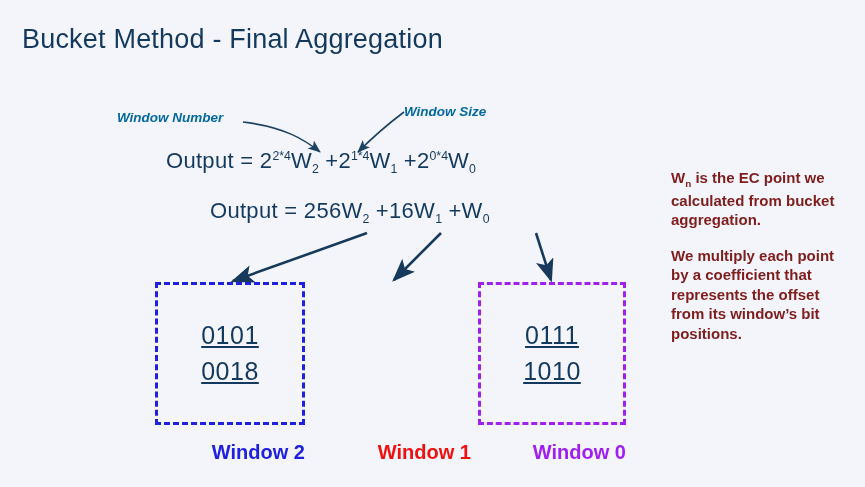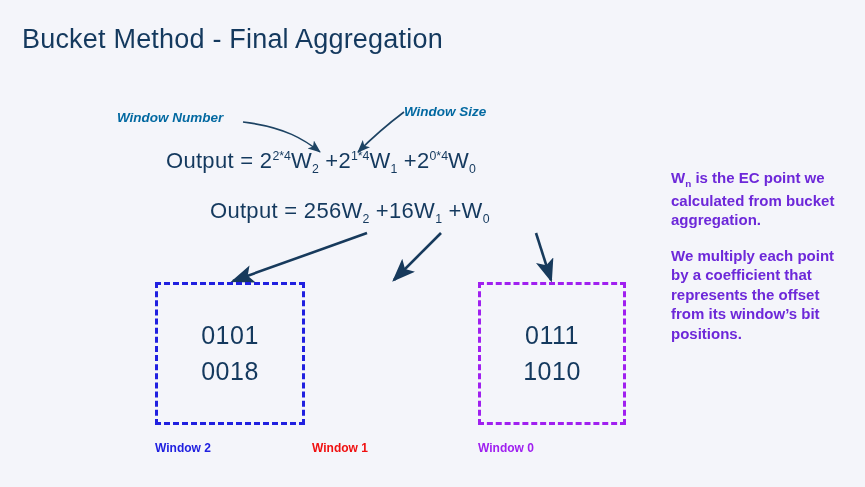--- a/index.html
+++ b/index.html
@@ -67,53 +67,54 @@
     position: absolute;
     top: 282px;
     height: 143px;
     border-style: dashed;
     border-width: 3px;
     display: flex;
     flex-direction: column;
     align-items: center;
     justify-content: center;
     gap: 2px;
+    text-decoration: underline;
   }
   #bitbox-0 { left: 155px; width: 150px; border-color: #2020e0; }
   #bitbox-1 { left: 312px; width: 159px; border-color: #f01010; }
   #bitbox-2 { left: 478px; width: 148px; border-color: #a020f0; }
   .bitrow {
     font-size: 25px;
     color: #14395e;
     line-height: 1.34;
     letter-spacing: 0.5px;
   }
 
   
   .window-label {
     position: absolute;
     top: 441px;
-    font-size: 12px;
+    font-size: 20px;
     font-weight: 600;
-    text-align: left;
+    text-align: right;
     white-space: nowrap;
   }
   #window-label-0 { left: 155px; width: 150px; color: #2020e0; }
   #window-label-1 { left: 312px; width: 159px; color: #f01010; }
   #window-label-2 { left: 478px; width: 148px; color: #a020f0; }
 
   
   #notes {
     position: absolute;
     left: 671px; top: 168px;
     width: 180px;
     font-size: 15px;
     line-height: 1.30;
     font-weight: 600;
-    color: #6d28d9;
+    color: #7f1d1d;
   }
   #notes p + p { margin-top: 16px; }
   #notes sub { font-size: 0.66em; vertical-align: sub; }
 </style>
 </head>
 <body>
 
 <div id="slide">
 
   <div id="title">Bucket Method - Final Aggregation</div>

